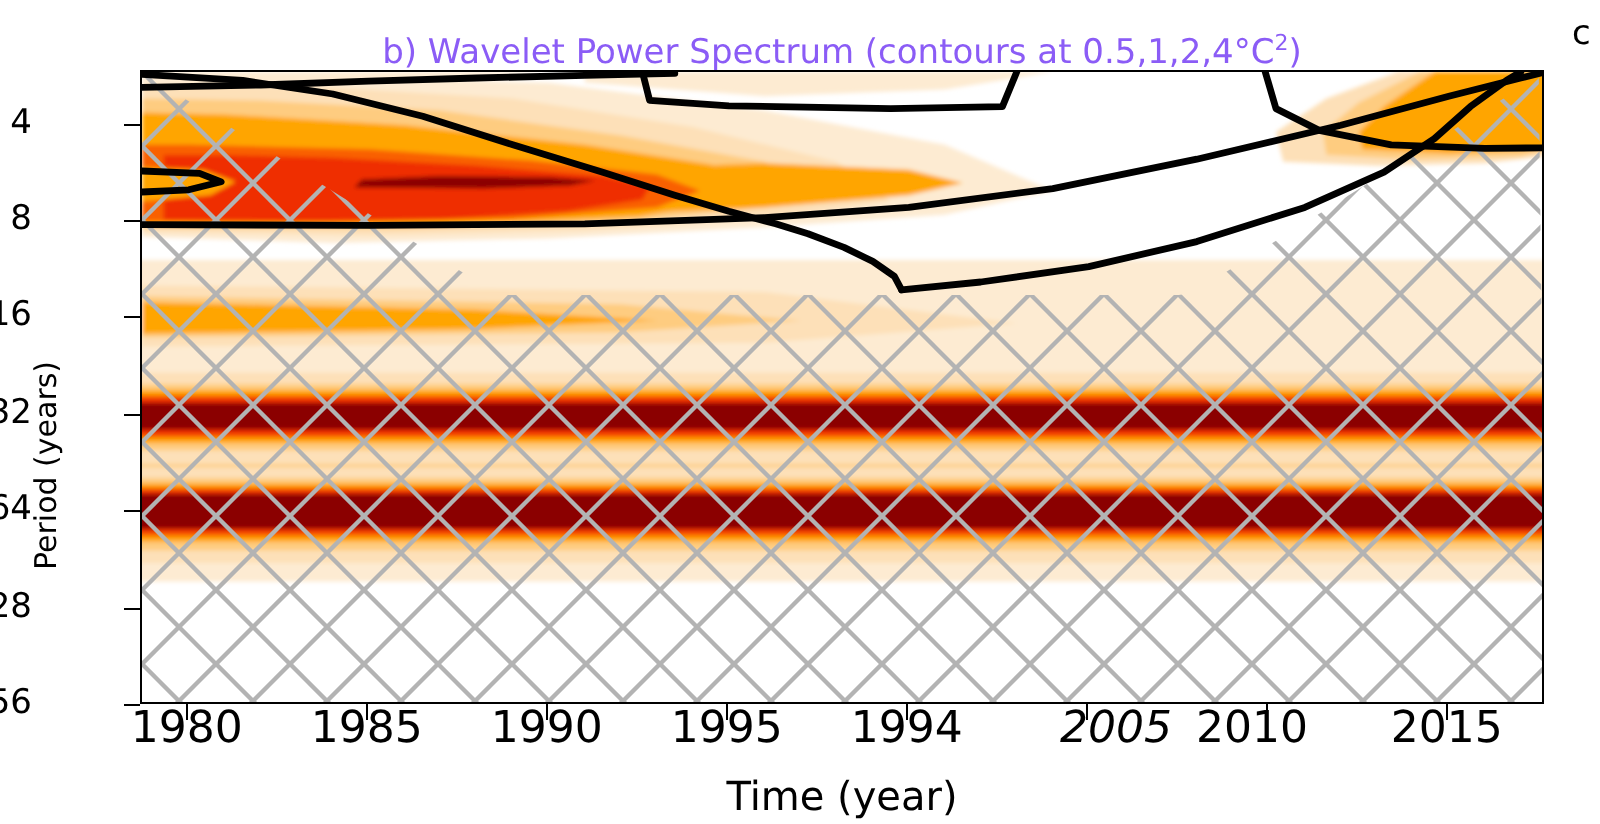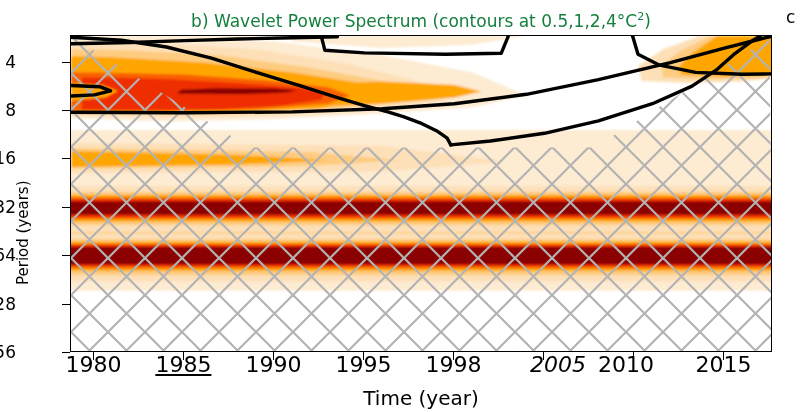--- a/index.html
+++ b/index.html
@@ -2,21 +2,21 @@
 <html><head>
 <meta charset="utf-8">
 <style>
   html,body{margin:0;padding:0;background:#ffffff;}
   body{width:800px;height:412px;overflow:hidden;
        font-family:"DejaVu Sans","Liberation Sans",sans-serif;color:#000;}
   #root{position:relative;width:800px;height:412px;}
 
   
   .title{position:absolute;left:70px;top:6px;width:702px;text-align:center;
-         font-size:17px;line-height:22px;color:#15803d;white-space:nowrap;}
+         font-size:17px;line-height:32px;color:#8b5cf6;white-space:nowrap;}
   .title sup{font-size:11px;vertical-align:super;}
 
   
   .next-panel-label{position:absolute;left:786px;top:6px;font-size:17px;
          line-height:22px;color:#000;white-space:nowrap;}
 
   
   #plot{position:absolute;left:70px;top:35px;width:702px;height:317px;
         box-sizing:border-box;border:1.6px solid #000;overflow:hidden;
         background:#ffffff;}
@@ -123,27 +123,27 @@
     <div class="ytick-label" style="top: 206.809px;">32</div>
     <div class="ytick-mark" style="top: 206.809px;"></div>
     <div class="ytick-label" style="top: 255.206px;">64</div>
     <div class="ytick-mark" style="top: 255.206px;"></div>
     <div class="ytick-label" style="top: 303.603px;">128</div>
     <div class="ytick-mark" style="top: 303.603px;"></div>
     <div class="ytick-label" style="top: 352px;">256</div>
     <div class="ytick-mark" style="top: 352px;"></div>
     <div class="xtick-label" style="left: 93.4px;">1980</div>
     <div class="xtick-mark" style="left: 93.4px;"></div>
-    <div class="xtick-label" style="left: 183.4px; text-decoration: underline;">1985</div>
+    <div class="xtick-label" style="left: 183.4px;">1985</div>
     <div class="xtick-mark" style="left: 183.4px;"></div>
     <div class="xtick-label" style="left: 273.4px;">1990</div>
     <div class="xtick-mark" style="left: 273.4px;"></div>
     <div class="xtick-label" style="left: 363.4px;">1995</div>
     <div class="xtick-mark" style="left: 363.4px;"></div>
-    <div class="xtick-label" style="left: 453.4px;">1998</div>
+    <div class="xtick-label" style="left: 453.4px;">1994</div>
     <div class="xtick-mark" style="left: 453.4px;"></div>
     <div class="xtick-label" style="left: 558px; font-style: italic;">2005</div>
     <div class="xtick-mark" style="left: 543.4px;"></div>
     <div class="xtick-label" style="left: 626px;">2010</div>
     <div class="xtick-mark" style="left: 633.4px;"></div>
     <div class="xtick-label" style="left: 723.4px;">2015</div>
     <div class="xtick-mark" style="left: 723.4px;"></div>
   </div>
 
 </body></html>

